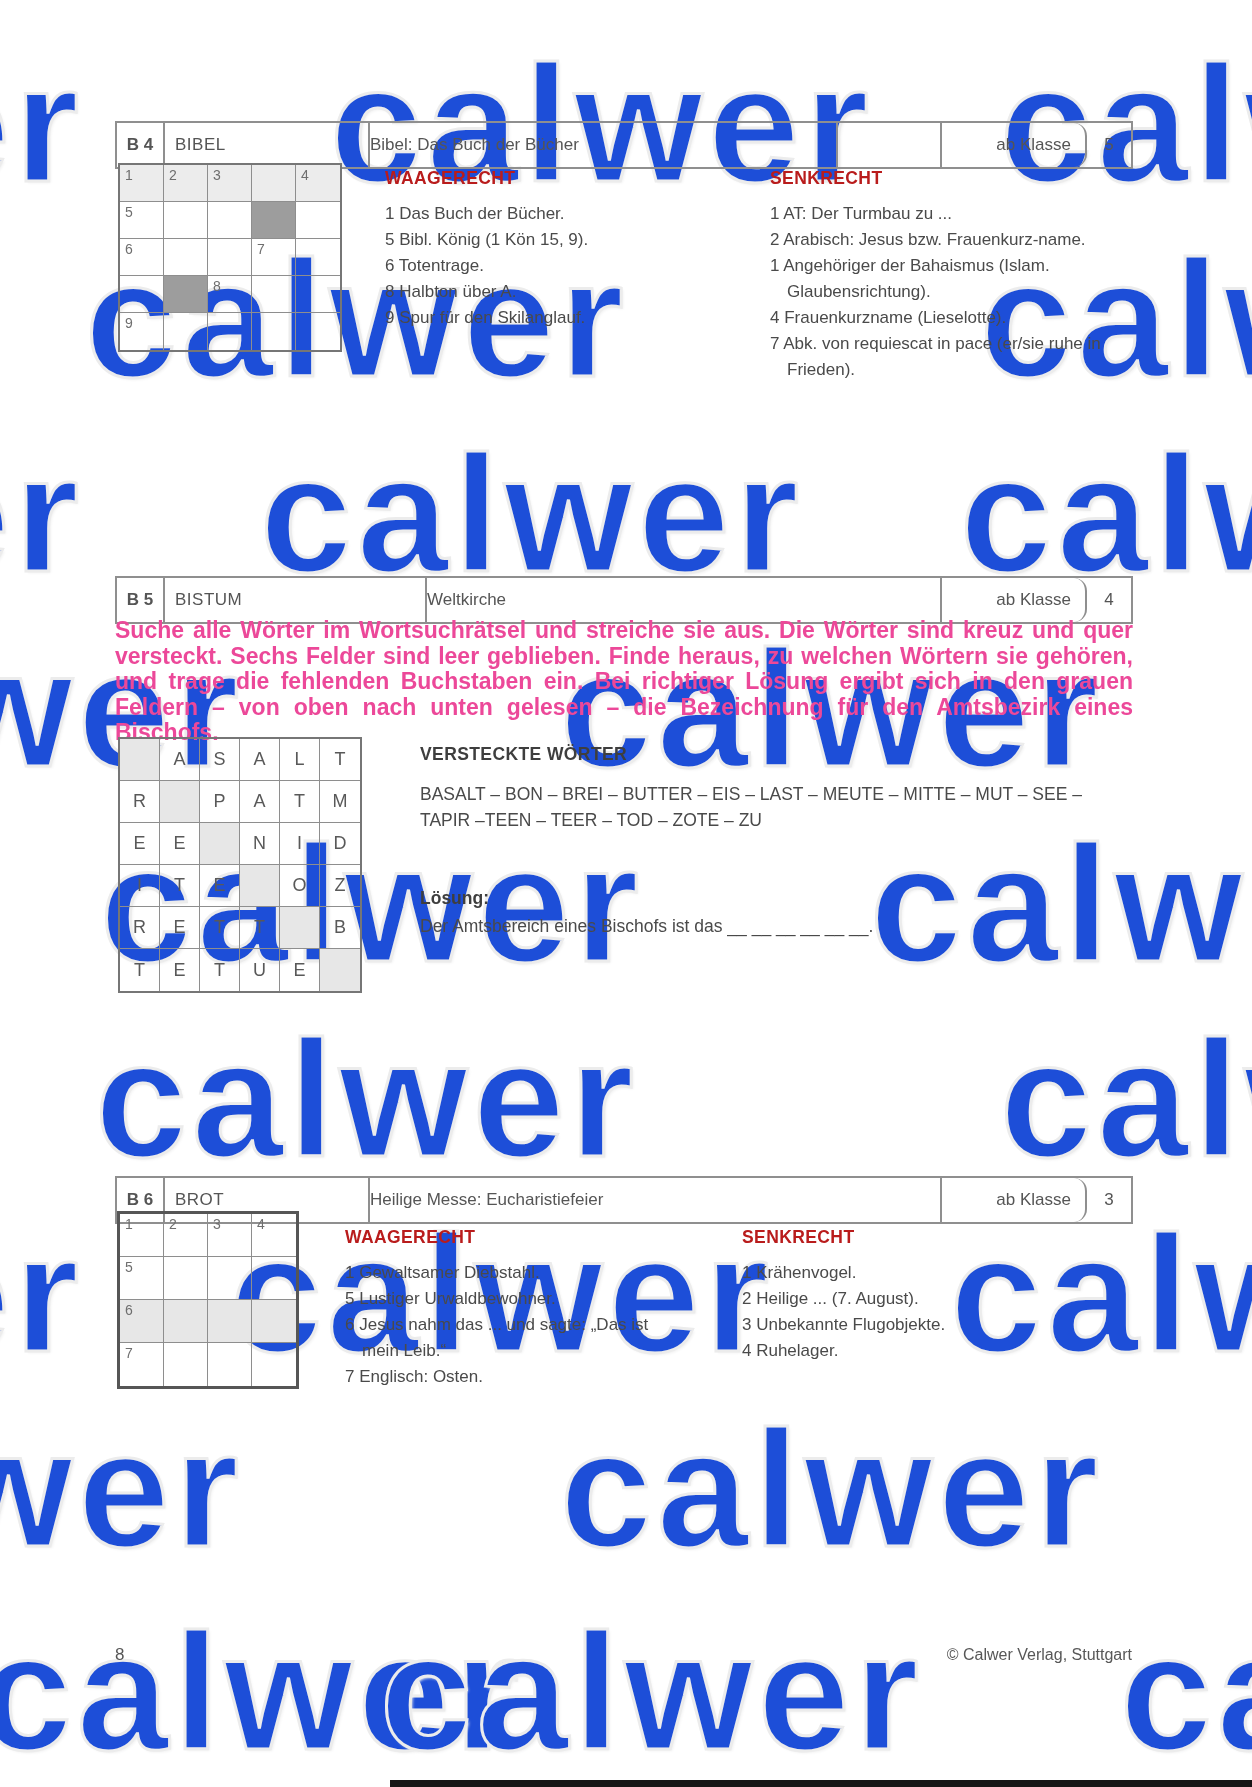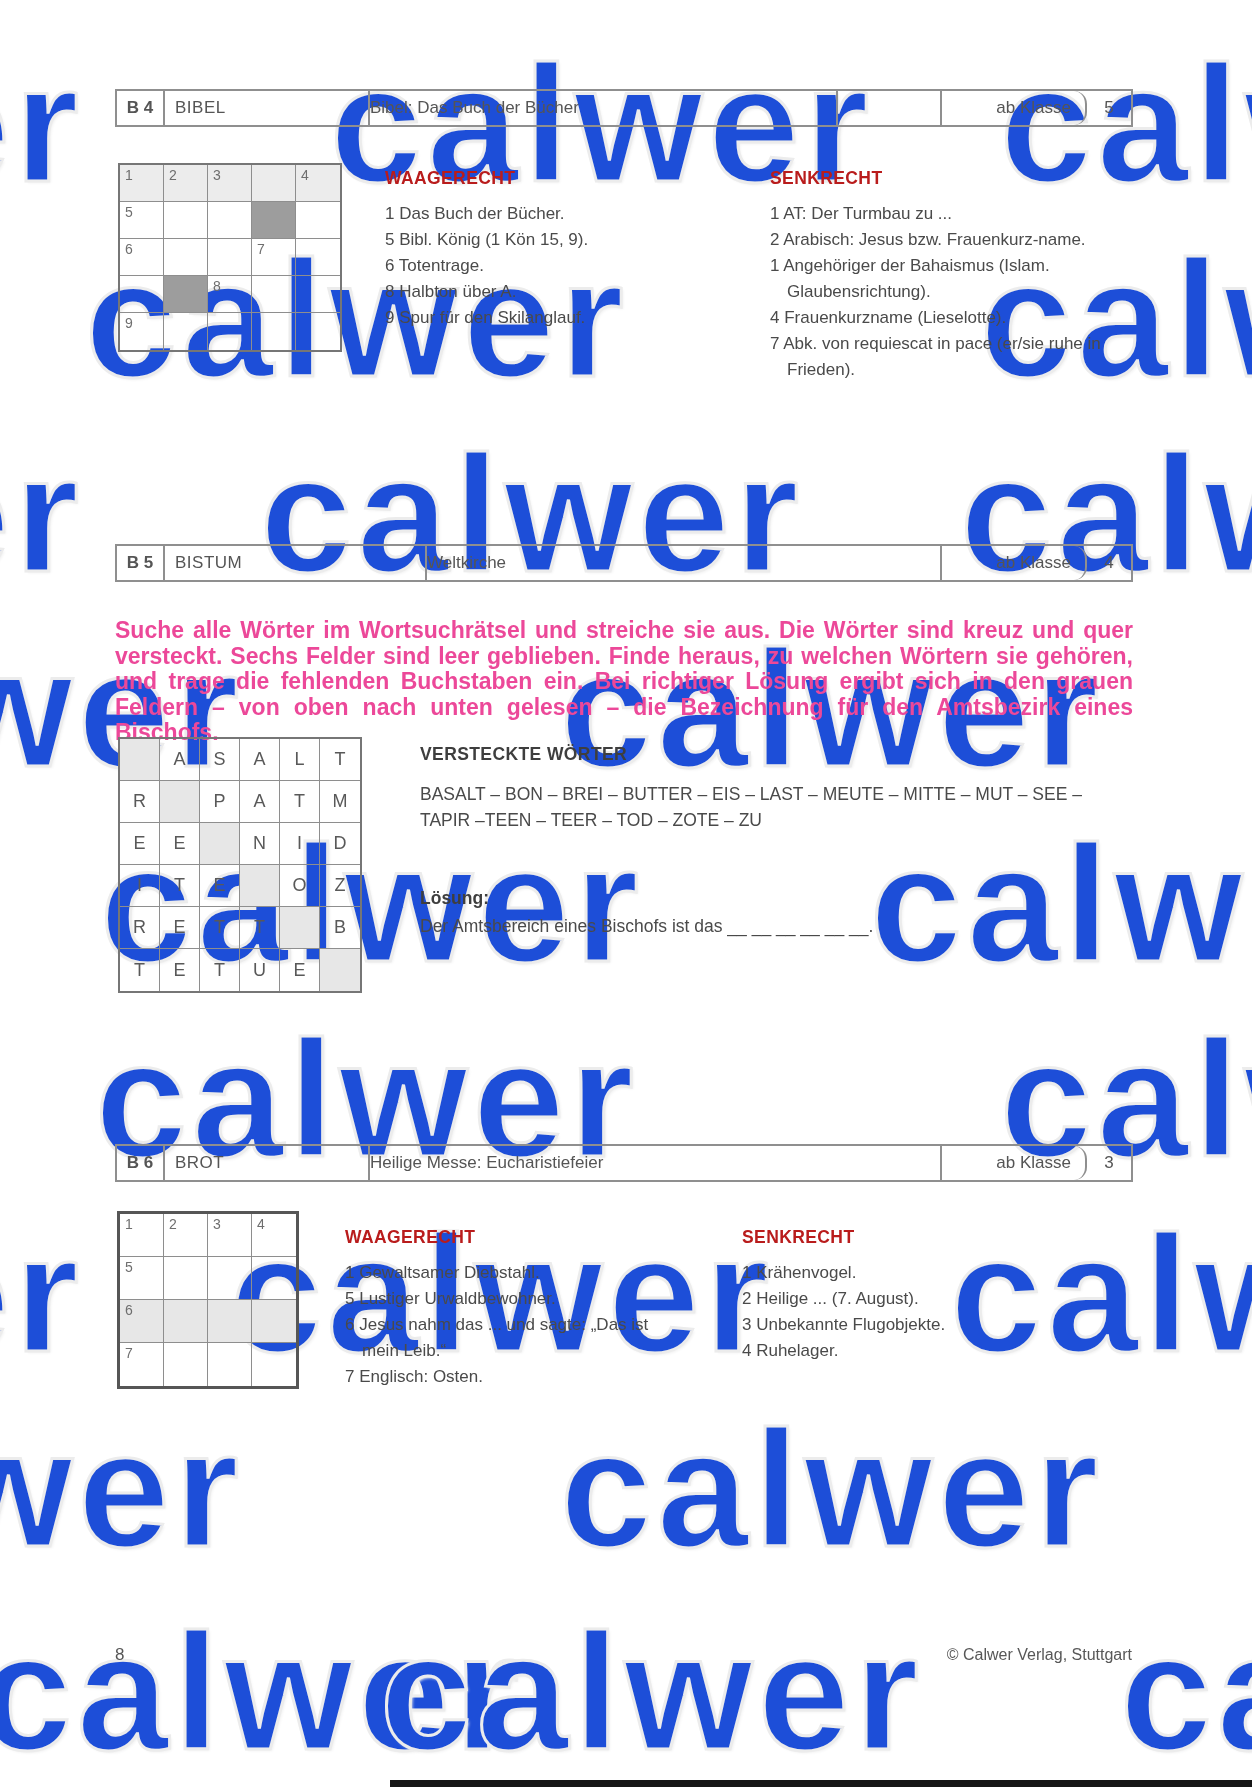--- a/index.html
+++ b/index.html
@@ -12,23 +12,23 @@
   
   .wm {
     position:absolute; z-index:0; white-space:nowrap; user-select:none;
     font-size:165px; font-weight:bold; letter-spacing:5px;
     color:#1d4ed8; -webkit-text-stroke:3px #ececec;
     text-shadow:2px 2px 3px #f1f1f1;
   }
   .layer { position:absolute; inset:0; z-index:1; }
   
   .hbar {
-    position:absolute; left:115px; width:1018px; height:38px;
+    position:absolute; left:115px; width:1018px; height:48px;
     display:flex; align-items:stretch;
-    border:2px solid #8f8f8f; font-size:17px; color:#555;
+    border:2px solid #8f8f8f; font-size:17px; color:#555;margin-top:32px;
   }
   .hbar > div { display:flex; align-items:center; border-right:2px solid #8f8f8f; }
   .hbar > div:last-child { border-right:none; }
   .hbar .code { width:48px; justify-content:center; font-weight:bold; }
   .hbar .keyword { width:205px; padding-left:10px; letter-spacing:0.5px; }
   .hbar.b5 .keyword { width:262px; }
   .hbar .title { flex:1; }
   .hbar .gap { width:104px; }
   .hbar .ab { width:145px; justify-content:flex-end; padding-right:14px;border-radius:13px; }
   .hbar .num { width:44px; justify-content:center; }

